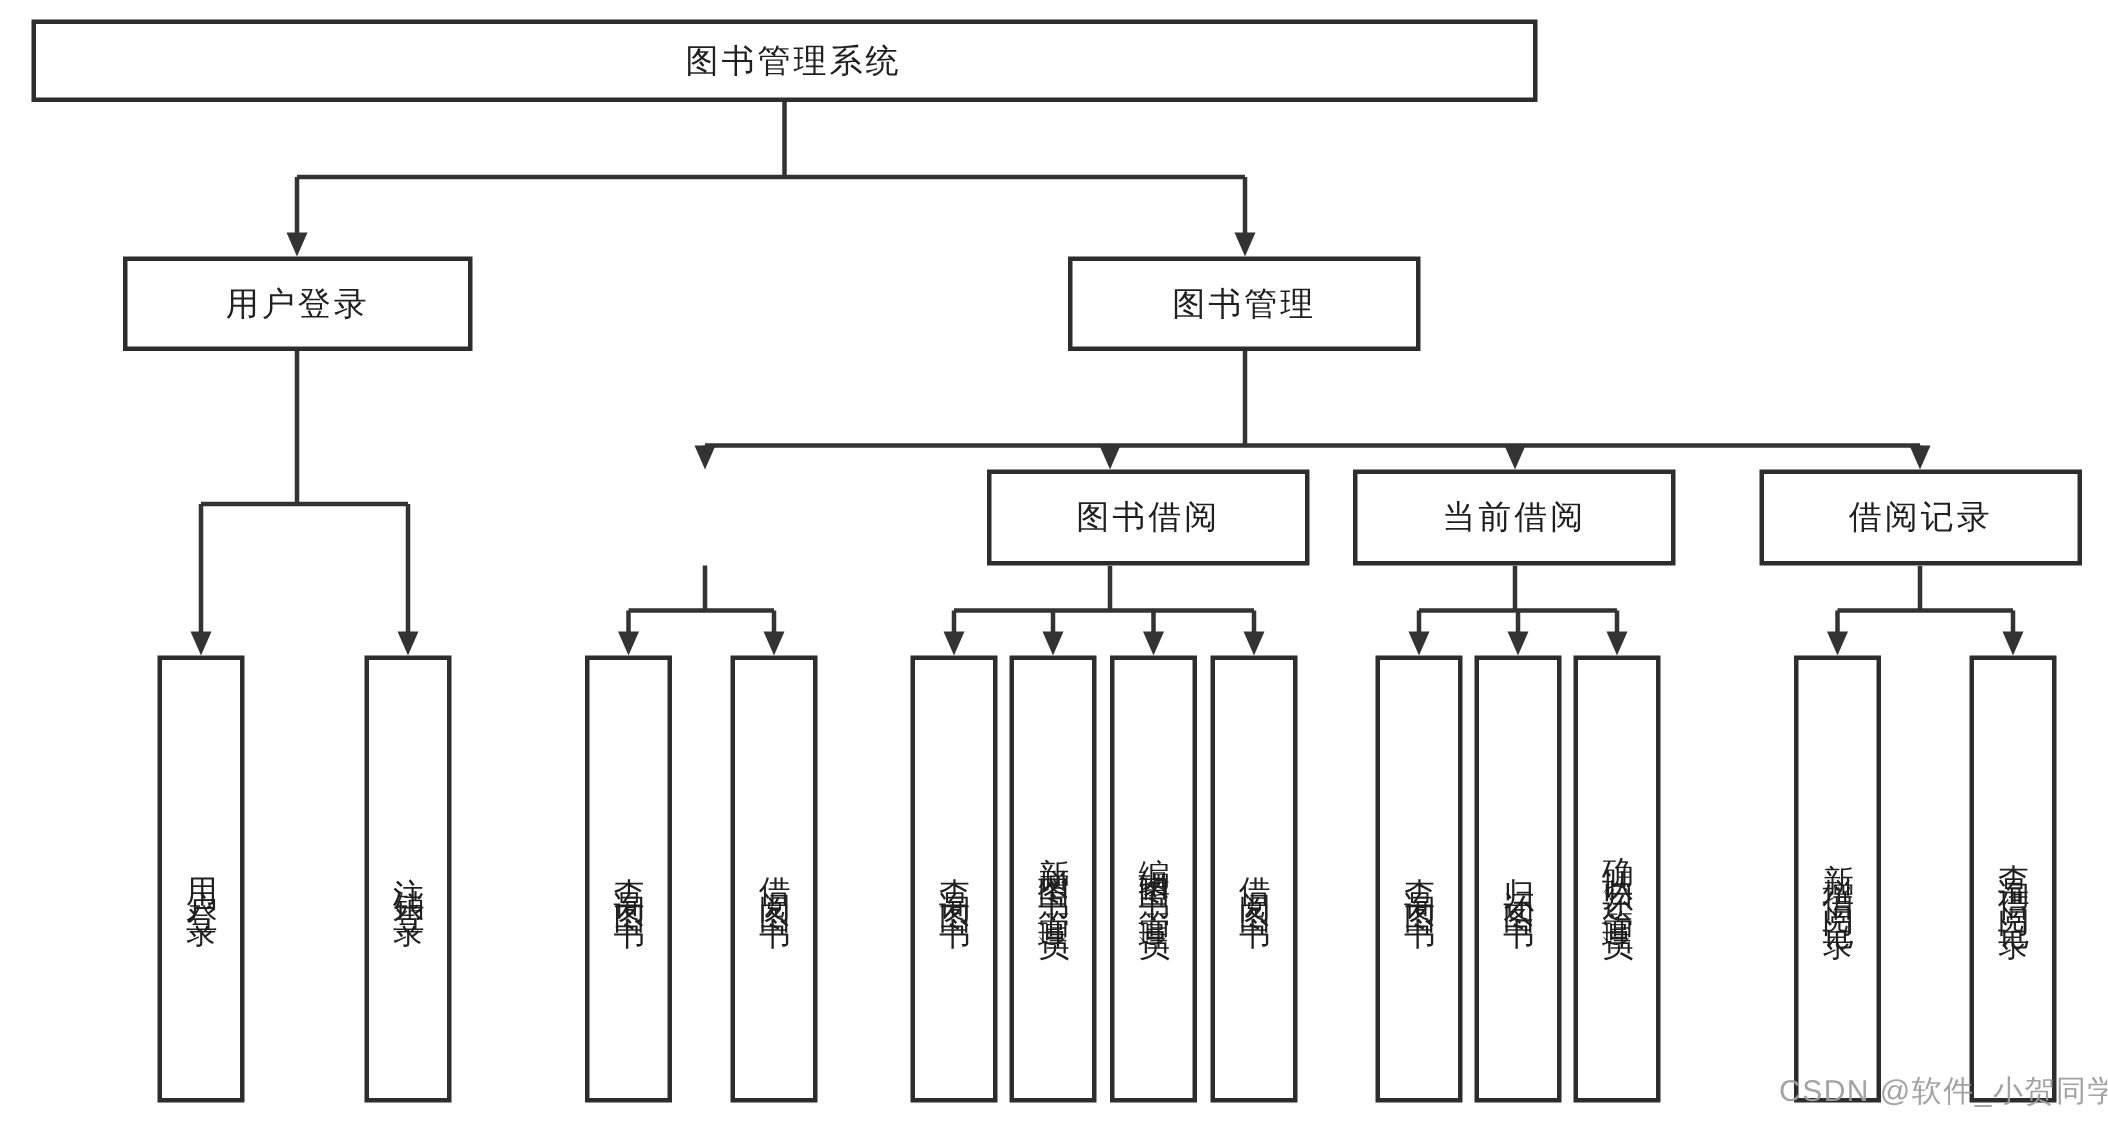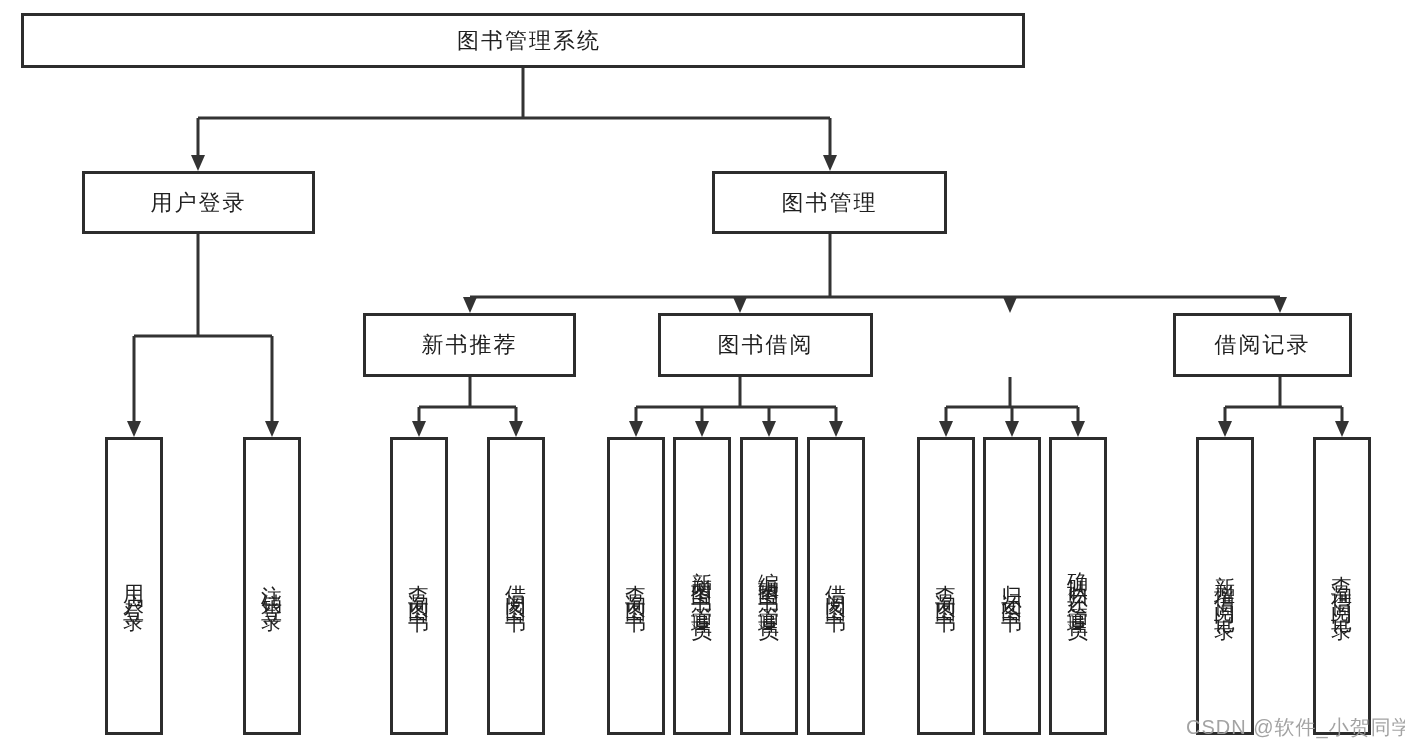--- a/index.html
+++ b/index.html
@@ -34,21 +34,21 @@
     letter-spacing: 2px;
     white-space: nowrap;
   }
   .node.root  { left: 21px;  top: 13px;  width: 1004px; height: 55px; padding-left: 12px; }
   .node.lvl2a { left: 82px;  top: 171px; width: 233px;  height: 63px; }
   .node.lvl2b { left: 712px; top: 171px; width: 235px;  height: 63px; }
   .node.lvl3  { top: 313px; height: 64px; }
   .node.sec0  { left: 363px;  width: 213px; }
   .node.sec1  { left: 658px;  width: 215px; }
   .node.sec2  { left: 902px;  width: 215px; }
-  .node.sec3  { left: 1173px; width: 179px; }
+  .node.sec3  { left: 1173px; width: 215px; }
   .leaf {
     position: absolute;
     box-sizing: border-box;
     top: 437px;
     width: 58px;
     height: 298px;
     border: 3px solid #2d2d2d;
     background: #ffffff;
     display: flex;
     align-items: center;
@@ -114,25 +114,25 @@
     <span>图书管理系统</span>
   </div>
 
   <div class="node lvl2a">
     <span>用户登录</span>
   </div>
   <div class="node lvl2b">
     <span>图书管理</span>
   </div>
 
-  <div class="node lvl3 sec0">
-    <span>新书推荐</span>
-  </div>
   <div class="node lvl3 sec1">
     <span>图书借阅</span>
+  </div>
+  <div class="node lvl3 sec2">
+    <span>当前借阅</span>
   </div>
   <div class="node lvl3 sec3">
     <span>借阅记录</span>
   </div>
 
   <div class="leaf l1">
     <span>用户登录</span>
   </div>
   <div class="leaf l2">
     <span>注销登录</span>

